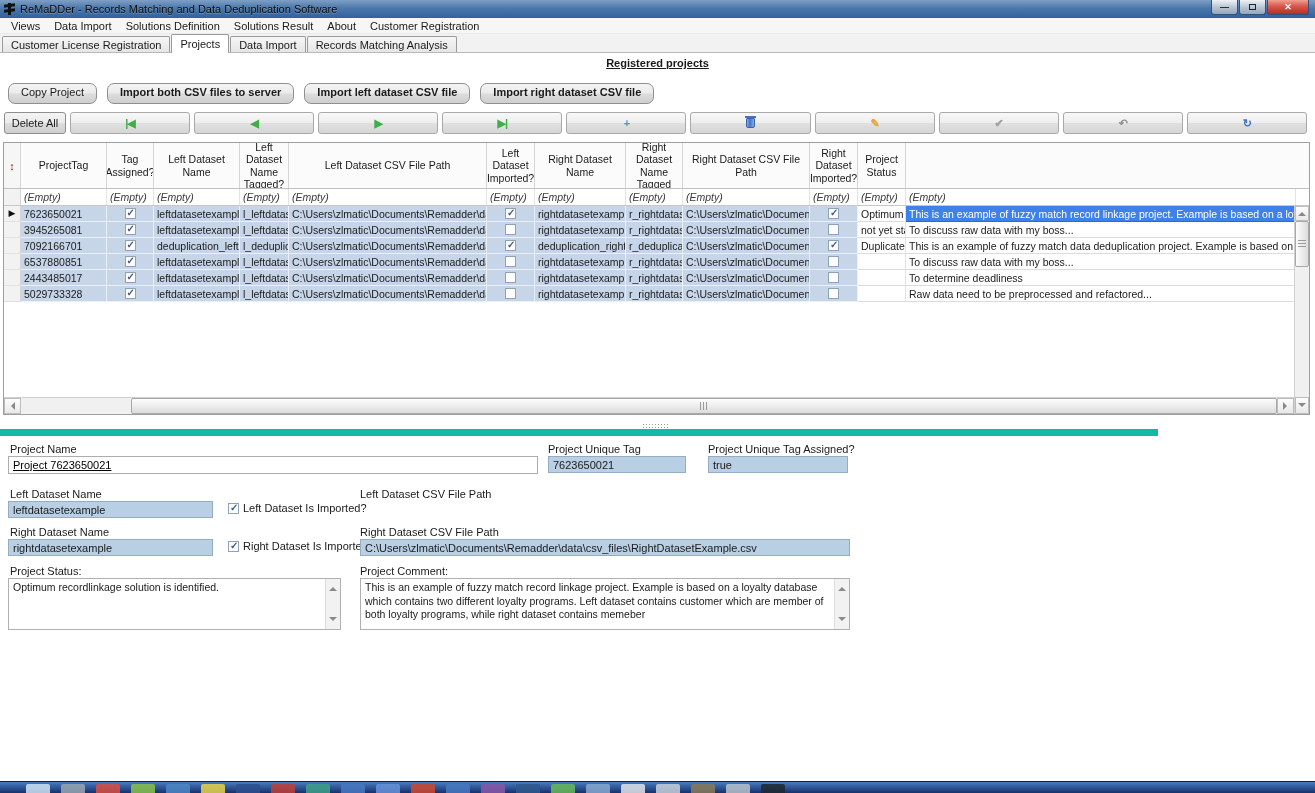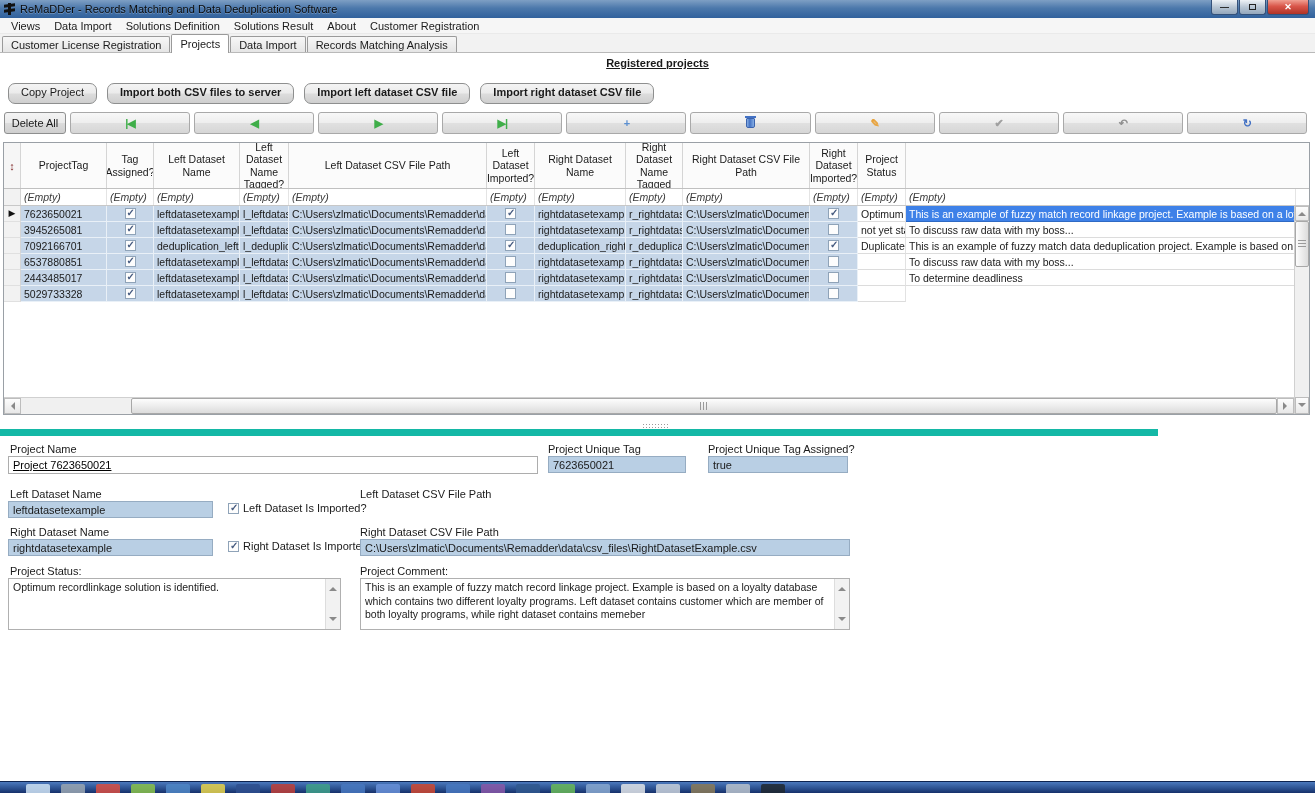--- a/index.html
+++ b/index.html
@@ -355,20 +355,21 @@
             <div class="g-cell center" style="width: 48px;">
               <div class="cb"></div>
             </div>
             <div class="g-cell" style="width: 91px;">rightdatasetexample</div>
             <div class="g-cell" style="width: 57px;">r_rightdataset</div>
             <div class="g-cell" style="width: 127px;">C:\Users\zlmatic\Documents</div>
             <div class="g-cell center" style="width: 48px;">
               <div class="cb"></div>
             </div>
             <div class="g-cell white" style="width: 48px;"></div>
+            <div class="g-cell white" style="width: 390px;">Raw data need to be preprocessed and refactored...</div>
           </div>
         </div>
 
       <div class="vscroll">
         <div class="vsb-btn">
             <span class="tri-u"></span>
           </div>
         <div class="v-thumb">
             <span class="grip-h"></span>
           </div>

